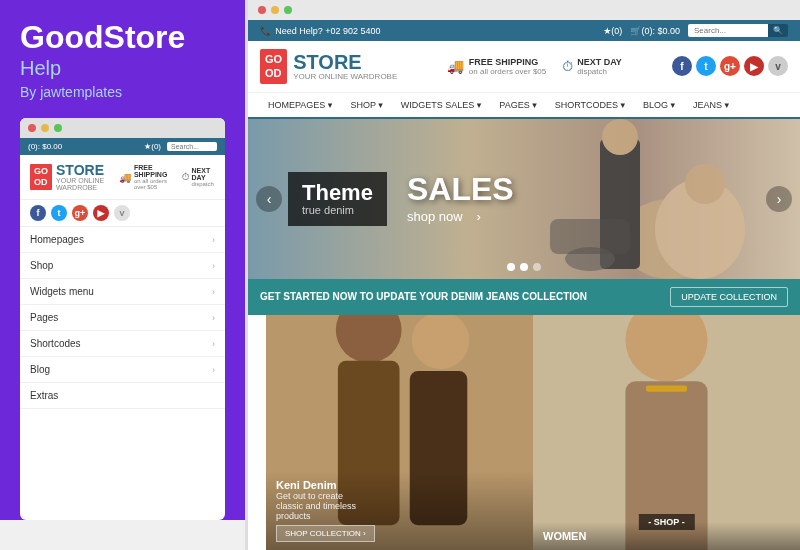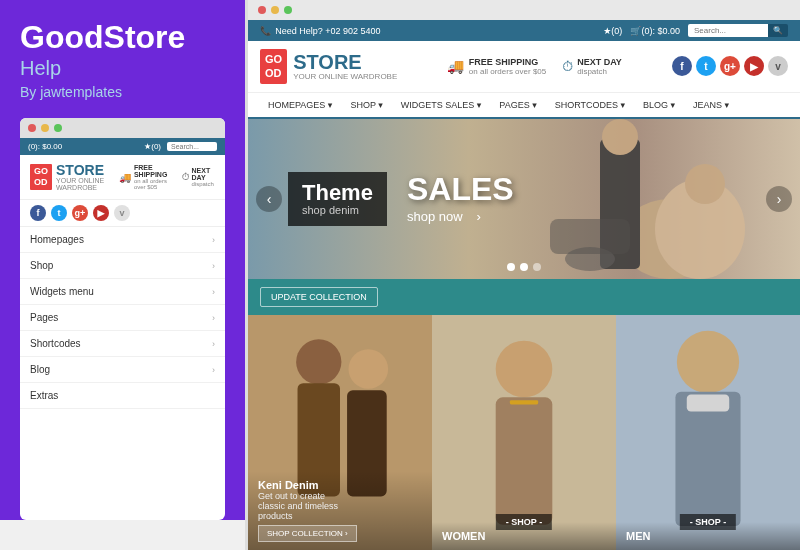--- a/index.html
+++ b/index.html
@@ -347,20 +347,21 @@
       cursor: pointer;
       border-radius: 2px;
     }
 
     
     .product-grid {
       display: flex;
       gap: 0;
       flex: 1;
       overflow: hidden;
+      padding-left: 18px;
     }
     .product-card {
       flex: 1;
       position: relative;
       overflow: hidden;
       background: #c8b898;
     }
     .product-card:nth-child(2) { background: #d4c8b4; }
     .product-card:nth-child(3) { background: #c0ccd4; }
     .product-overlay {
@@ -572,41 +573,45 @@
 
       <ellipse cx="120" cy="140" rx="25" ry="12" fill="#555" opacity="0.6"></ellipse>
       <rect x="80" y="100" width="80" height="35" rx="8" fill="#444" opacity="0.5"></rect>
     </svg>
 
     <div class="hero-arrow-left">‹</div>
 
     <div class="hero-content">
       <div class="hero-text-box">
         <div class="hero-brand">Theme</div>
-        <div class="hero-brand-sub">shop denim</div>
+        <div class="hero-brand-sub">true denim</div>
       </div>
       <div>
         <div class="hero-sales">SALES</div>
         <div class="hero-shop-now">
           <span>shop now</span>
           <span>›</span>
         </div>
       </div>
     </div>
 
     <div class="hero-arrow-right">›</div>
 
     <div class="hero-dots">
       <span class="hero-dot active"></span>
       <span class="hero-dot active"></span>
       <span class="hero-dot"></span>
     </div>
   </div>
 
   <div class="bottom-section">
+    <div class="bottom-text">
+      <span>GET STARTED NOW TO UPDATE YOUR DENIM JEANS
+COLLECTION</span>
+    </div>
     <button class="update-btn">UPDATE COLLECTION</button>
   </div>
 
   <div class="product-grid">
 
     <div class="product-card" style="background: linear-gradient(to bottom, #c8b090, #9a7850);">
       <svg style="width:100%;height:100%;position:absolute;top:0;left:0" viewBox="0 0 130 170" preserveAspectRatio="xMidYMid slice">
         <rect width="130" height="170" fill="#b8976a"></rect>
 
         <ellipse cx="50" cy="35" rx="16" ry="16" fill="#8a6040"></ellipse>
@@ -628,27 +633,14 @@
         <rect x="45" y="60" width="40" height="90" rx="5" fill="#a08060"></rect>
 
         <rect x="55" y="62" width="20" height="3" fill="#d4a020" rx="1"></rect>
       </svg>
       <div class="shop-badge">- SHOP -</div>
       <div class="product-overlay">
         <div class="product-label">WOMEN</div>
       </div>
     </div>
 
-    <div class="product-card" style="background: linear-gradient(to bottom, #c0ccd4, #8090a0);">
-      <svg style="width:100%;height:100%;position:absolute;top:0;left:0" viewBox="0 0 130 170" preserveAspectRatio="xMidYMid slice">
-        <rect width="130" height="170" fill="#a8b8c8"></rect>
-        <ellipse cx="65" cy="35" rx="22" ry="22" fill="#c8a878"></ellipse>
-        <rect x="42" y="56" width="46" height="95" rx="4" fill="#7a8a9a"></rect>
-
-        <rect x="50" y="58" width="30" height="12" fill="#d4d4d4" rx="3"></rect>
-      </svg>
-      <div class="shop-badge">- SHOP -</div>
-      <div class="product-overlay">
-        <div class="product-label">MEN</div>
-      </div>
-    </div>
   </div>
 </div>
 
 </body></html>

